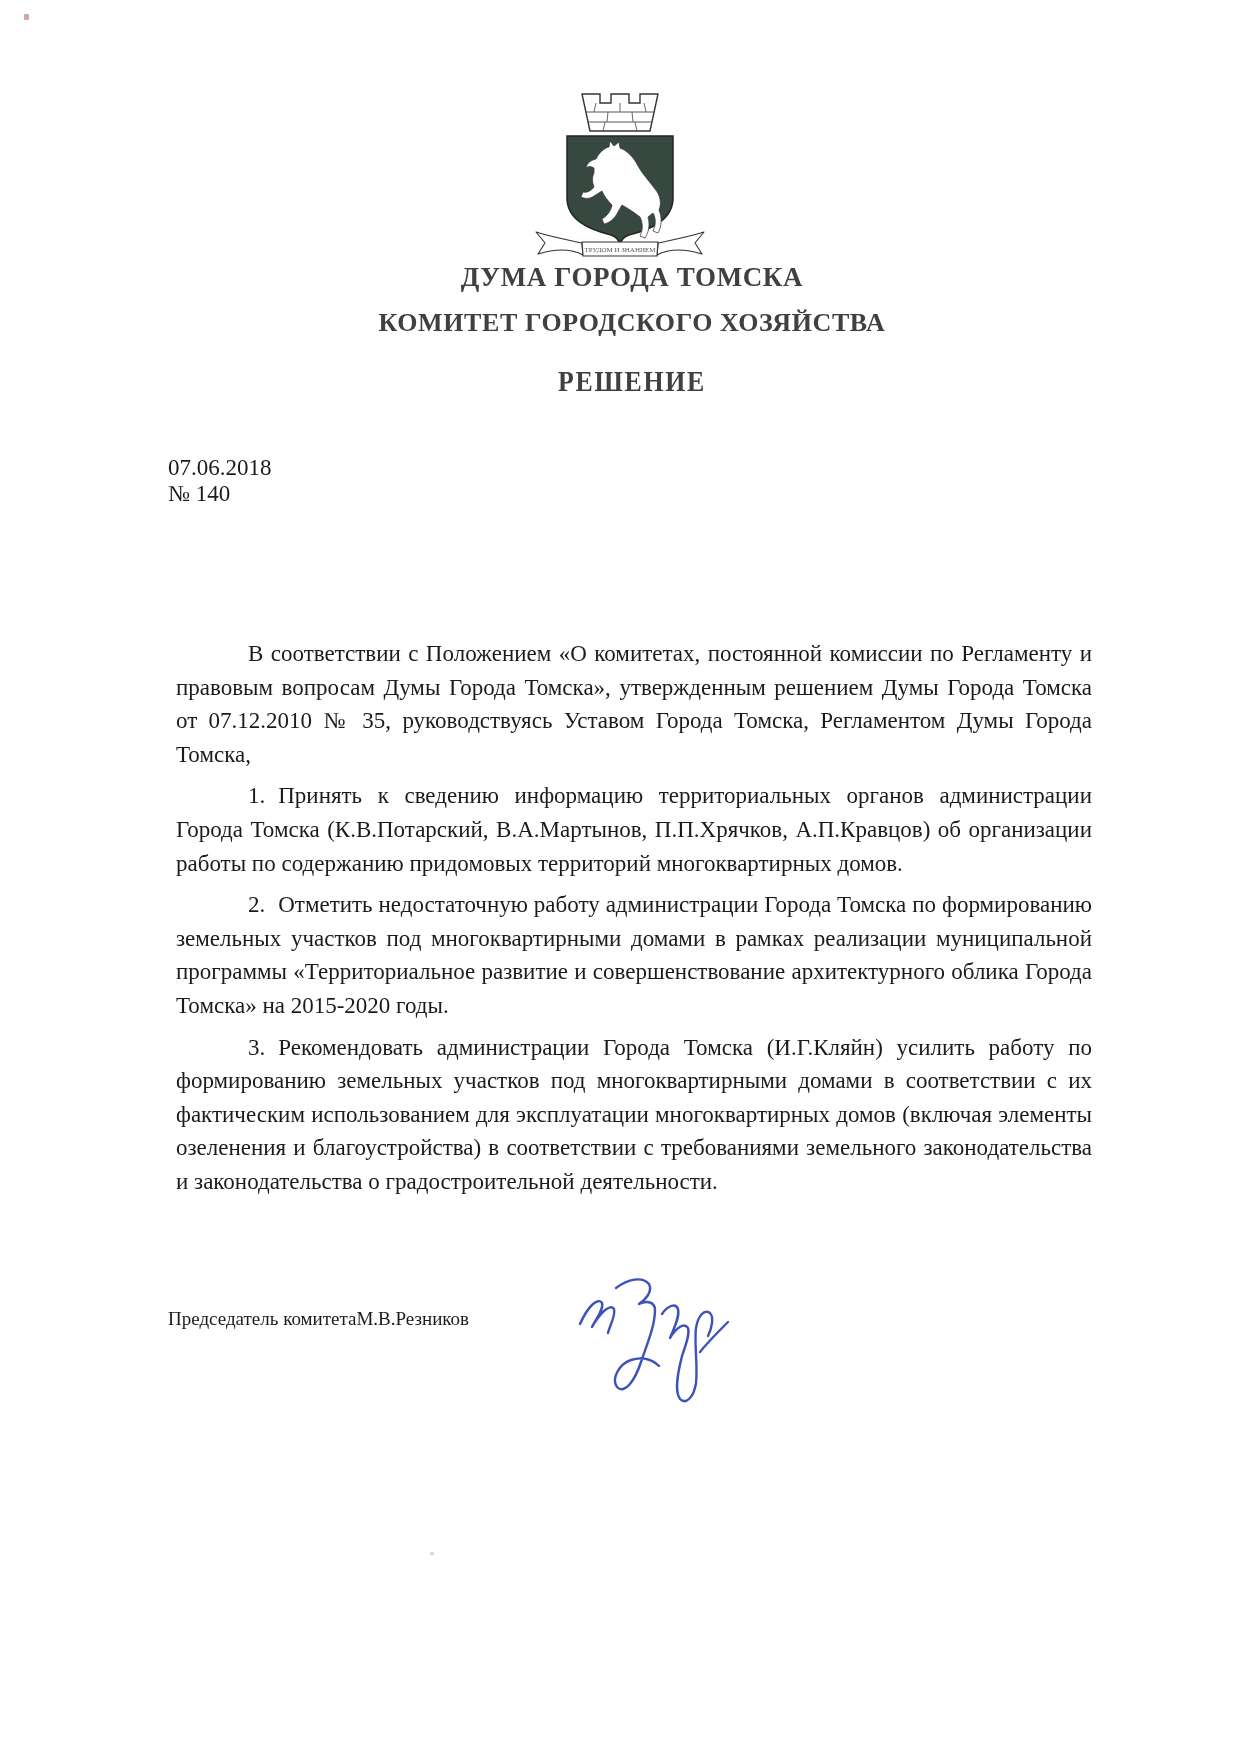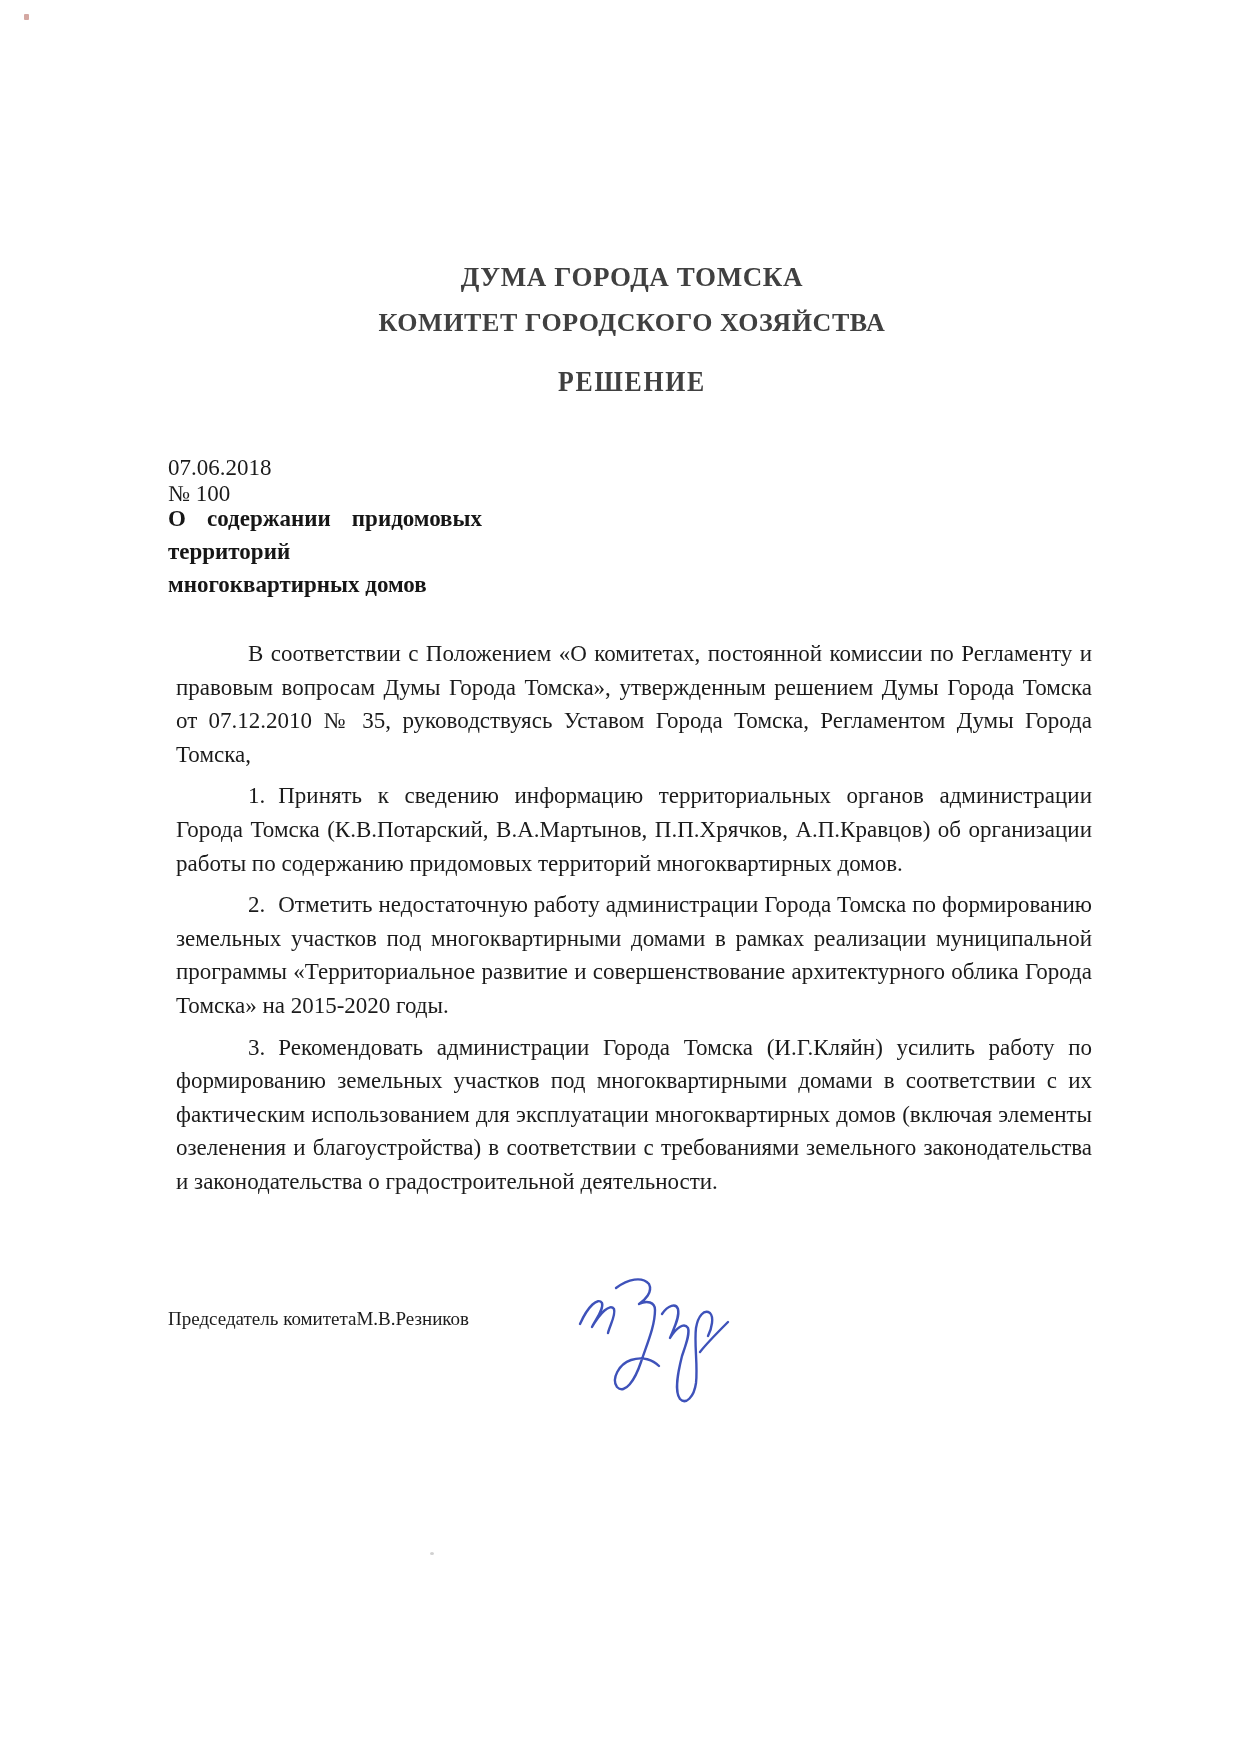--- a/index.html
+++ b/index.html
@@ -67,31 +67,80 @@
   svg{display:block;}
 </style>
 </head>
 <body>
 
 <div class="page">
 
   <div class="artifact-tl"></div>
   <div class="artifact-bc"></div>
 
+  <div class="emblem">
+    <svg width="180" height="178" viewBox="0 0 180 178">
+
+      <g>
+        <path d="M60,45 L52,8 L70,8 L70,17 L81,17 L81,8 L99,8 L99,17 L110,17 L110,8 L128,8 L120,45 Z" fill="#ffffff" stroke="#333" stroke-width="1.4"></path>
+        <path d="M56,26 L124,26 M58,36 L122,36" stroke="#555" stroke-width="1"></path>
+        <path d="M66,17 L64,26 M78,26 L77,36 M75,36 L73,45 M90,17 L90,26 M102,26 L103,36 M105,36 L107,45 M114,17 L116,26" stroke="#555" stroke-width="0.9"></path>
+      </g>
+
+      <g>
+        <path d="M37,50 L143,50 L143,112 C143,133 123,143 99,149 C94,150.5 91,154 90,159 C89,154 86,150.5 81,149 C57,143 37,133 37,112 Z" fill="#364840" stroke="#20281f" stroke-width="1.5"></path>
+
+        <path d="M64,82
+             C61,80 58,80 56,82
+             C57,77 61,74 66,73
+             C69,67 74,62 79,61
+             L80,55 L84,60
+             L89,56 L90,62
+             C98,65 104,72 108,80
+             C113,89 120,96 125,103
+             C130,109 132,117 129,124
+             C132,131 132,140 128,147
+             L123,145
+             C126,139 126,132 123,127
+             L118,131
+             C120,138 119,146 115,152
+             L110,150
+             C113,144 113,137 110,131
+             C104,126 97,122 92,119
+             L88,126
+             C85,132 80,137 74,138
+             L72,133
+             C77,130 81,125 82,119
+             C78,115 74,110 72,105
+             L64,110
+             C60,113 55,113 51,111
+             L53,106
+             C57,107 61,105 64,101
+             C62,96 62,91 64,87
+             Z" fill="#ffffff" stroke="#3d3d3d" stroke-width="0.8" stroke-linejoin="round"></path>
+      </g>
+
+      <g>
+        <path d="M52,157 C38,154 22,151 6,146 L15,157 L8,168 C24,163 40,162 53,169 Z" fill="#ffffff" stroke="#333" stroke-width="1.1" stroke-linejoin="round"></path>
+        <path d="M128,157 C142,154 158,151 174,146 L165,157 L172,168 C156,163 140,162 127,169 Z" fill="#ffffff" stroke="#333" stroke-width="1.1" stroke-linejoin="round"></path>
+        <path d="M52,156 L128,156 L127,170 L53,170 Z" fill="#ffffff" stroke="#333" stroke-width="1.2" stroke-linejoin="round"></path>
+        <text x="90" y="165.5" text-anchor="middle" font-size="7" fill="#555" font-family="Liberation Serif, serif">ТРУДОМ И ЗНАНИЕМ</text>
+      </g>
+    </svg>
+  </div>
 
   <div class="org-title">ДУМА ГОРОДА ТОМСКА</div>
   <div class="committee-title">КОМИТЕТ ГОРОДСКОГО ХОЗЯЙСТВА</div>
   <div class="doc-type"><span class="condensed">РЕШЕНИЕ</span></div>
 
   <div class="meta-row">
     <span>07.06.2018</span>
-    <span>№ 100</span>
+    <span>№ 140</span>
   </div>
 
-  <div class="subject">О содержании придомовых территорий многоквартирных домов</div>
 
   <div class="body-block">
     <p class="par">В соответствии с Положением «О комитетах, постоянной комиссии по Регламенту и правовым вопросам Думы Города Томска», утвержденным решением Думы Города Томска от 07.12.2010 № 35, руководствуясь Уставом Города Томска, Регламентом Думы Города Томска,</p>
     <p class="par"><span class="item-num">1.</span><span>Принять к сведению информацию территориальных органов администрации Города Томска (К.В.Потарский, В.А.Мартынов, П.П.Хрячков, А.П.Кравцов) об организации работы по содержанию придомовых территорий многоквартирных домов.</span></p>
     <p class="par"><span class="item-num">2.</span><span>Отметить недостаточную работу администрации Города Томска по формированию земельных участков под многоквартирными домами в рамках реализации муниципальной программы «Территориальное развитие и совершенствование архитектурного облика Города Томска» на 2015-2020 годы.</span></p>
     <p class="par"><span class="item-num">3.</span><span>Рекомендовать администрации Города Томска (И.Г.Кляйн) усилить работу по формированию земельных участков под многоквартирными домами в соответствии с их фактическим использованием для эксплуатации многоквартирных домов (включая элементы озеленения и благоустройства) в соответствии с требованиями земельного законодательства и законодательства о градостроительной деятельности.</span></p>
   </div>
 
   <div class="sig-row">
     <span>Председатель комитета</span>

